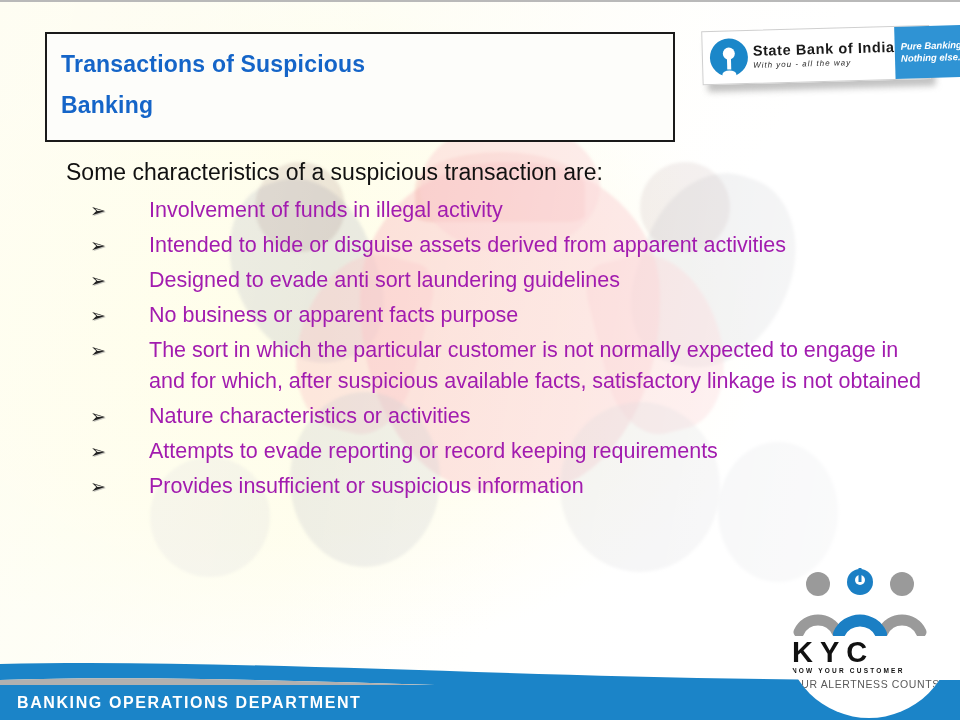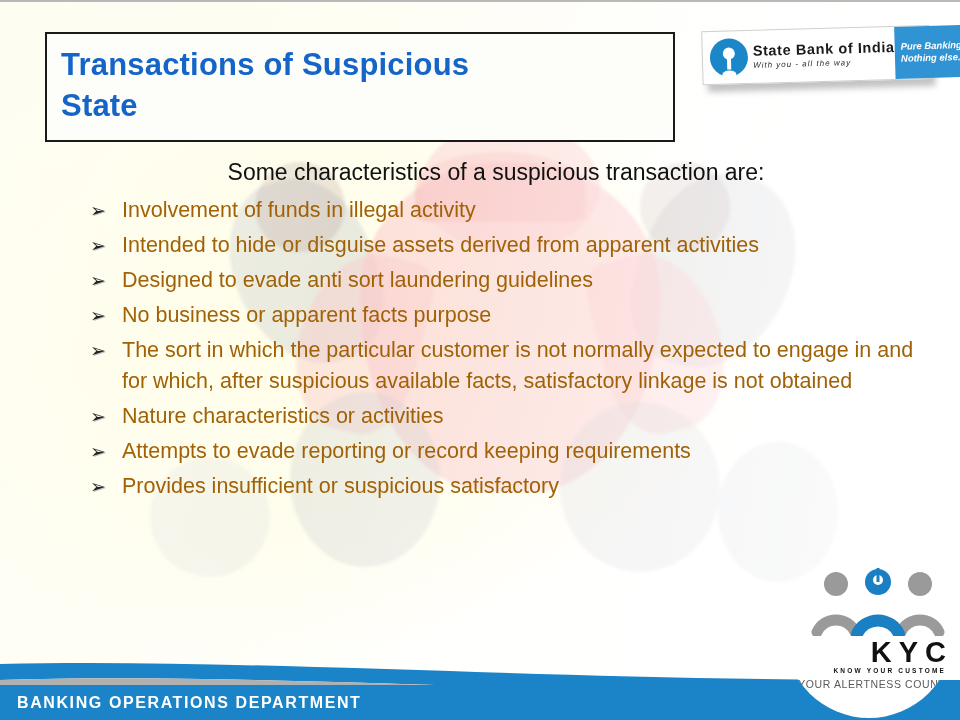--- a/index.html
+++ b/index.html
@@ -127,21 +127,21 @@
     width: 630px; height: 110px;
     background: #fdfdfa;
     border: 2px solid #1a1a1a;
     box-sizing: border-box;
   }
   .title-text {
     position: absolute;
     left: 14px; top: 10px;
     width: 600px;
     color: #1565c8;
-    font-size: 31px;
+    font-size: 23px;
     font-weight: bold;
     line-height: 41px;
     letter-spacing: 0.2px;
   }
 
   
   .sbi-logo {
     position: absolute;
     left: 702px; top: 26px;
     width: 236px; height: 62px;
@@ -235,21 +235,20 @@
   }
 
   
   .lead {
     position: absolute;
     left: 66px; top: 155px;
     width: 860px;
     font-size: 23px;
     color: #111111;
     line-height: 30px;
-    text-align: center;
   }
   .bullets {
     position: absolute;
     left: 90px; top: 193px;
     width: 845px;
   }
   .bullet {
     display: flex;
     align-items: flex-start;
     margin-bottom: 4px;
@@ -259,21 +258,22 @@
     width: 32px;
     font-size: 19px;
     line-height: 31px;
     color: #222222;
     text-shadow: 1px 1px 0 rgba(150,150,150,0.55);
   }
   .bullet-text {
     flex: 1 1 auto;
     font-size: 21.5px;
     line-height: 31px;
-    color: #a16207;
+    color: #a21caf;
+    margin-left: 27px;
   }
 
   
   .footer {
     position: absolute;
     left: 0; bottom: 0;
     width: 880px; height: 96px;
   }
   .footer svg { display: block; }
   .footer-bar {
@@ -293,21 +293,21 @@
 
   
   .kyc {
     position: absolute;
     left: 785px; top: 548px;
     width: 168px; height: 168px;
     border-radius: 50%;
     background: #ffffff;
     display: flex;
     flex-direction: column;
-    align-items: flex-end;
+    align-items: flex-start;
     justify-content: flex-start;
     overflow: hidden;
   }
   .kyc-figures {
     position: relative;
     width: 150px; height: 70px;
     margin-top: 16px;
   }
   .kyc-text {
     font-size: 29px;
@@ -349,21 +349,21 @@
   <div class="wm wm-pink-head"></div>
   <div class="wm wm-gray-3"></div>
   <div class="wm wm-gray-4"></div>
   <div class="wm wm-gray-5"></div>
   <div class="wm wm-gray-6"></div>
   <div class="bg-veil"></div>
 
   <div class="title-box">
     <div class="title-text">
       <div>Transactions of Suspicious</div>
-      <div>State</div>
+      <div>Banking</div>
     </div>
   </div>
 
   <div class="sbi-logo">
     <div class="sbi-shadow"></div>
     <div class="sbi-plate">
       <div class="sbi-emblem">
         <div class="circle"></div>
         <div class="keyhole-top"></div>
         <div class="keyhole-stem"></div>
@@ -406,21 +406,21 @@
     <div class="bullet">
       <span class="bullet-marker">➢</span>
       <span class="bullet-text">Nature characteristics or activities</span>
     </div>
     <div class="bullet">
       <span class="bullet-marker">➢</span>
       <span class="bullet-text">Attempts to evade reporting or record keeping requirements</span>
     </div>
     <div class="bullet">
       <span class="bullet-marker">➢</span>
-      <span class="bullet-text">Provides insufficient or suspicious satisfactory</span>
+      <span class="bullet-text">Provides insufficient or suspicious information</span>
     </div>
   </div>
 
   <div class="footer">
     <svg width="960" height="96" viewBox="0 0 960 96" preserveAspectRatio="none">
       <path d="M0,40 C260,34 560,58 960,56 L960,70 C560,72 260,48 0,56 Z" fill="#1b84c8"></path>
       <path d="M0,56 C260,48 560,72 960,70 L960,90 L0,90 Z" fill="#b0b0b0"></path>
     </svg>
     <div class="footer-bar"></div>
     <div class="footer-label">BANKING  OPERATIONS  DEPARTMENT</div>

